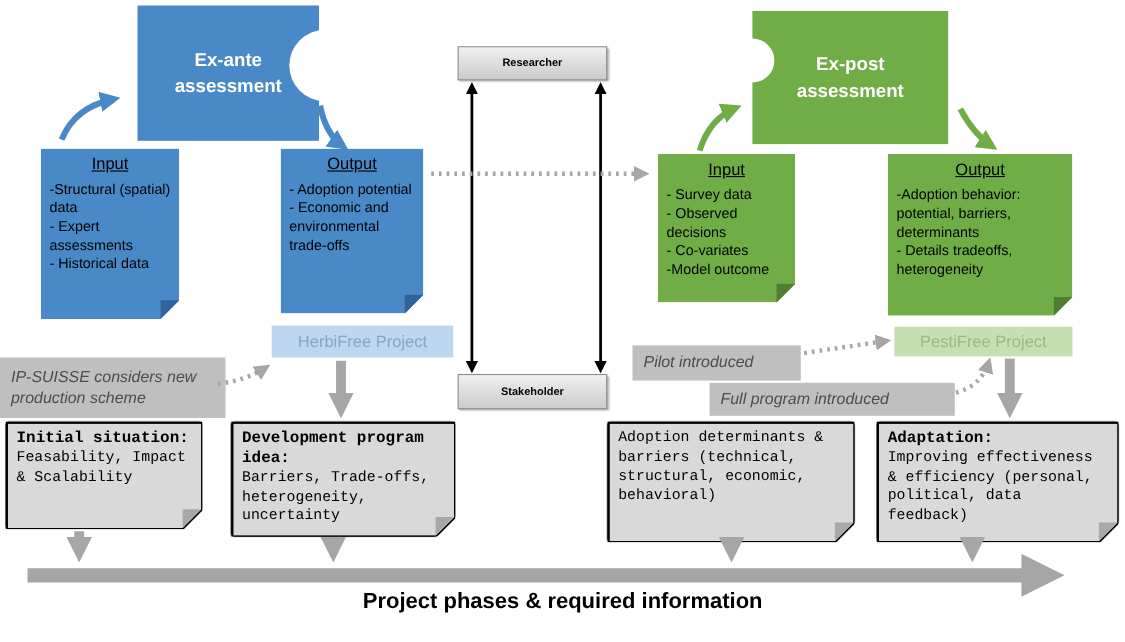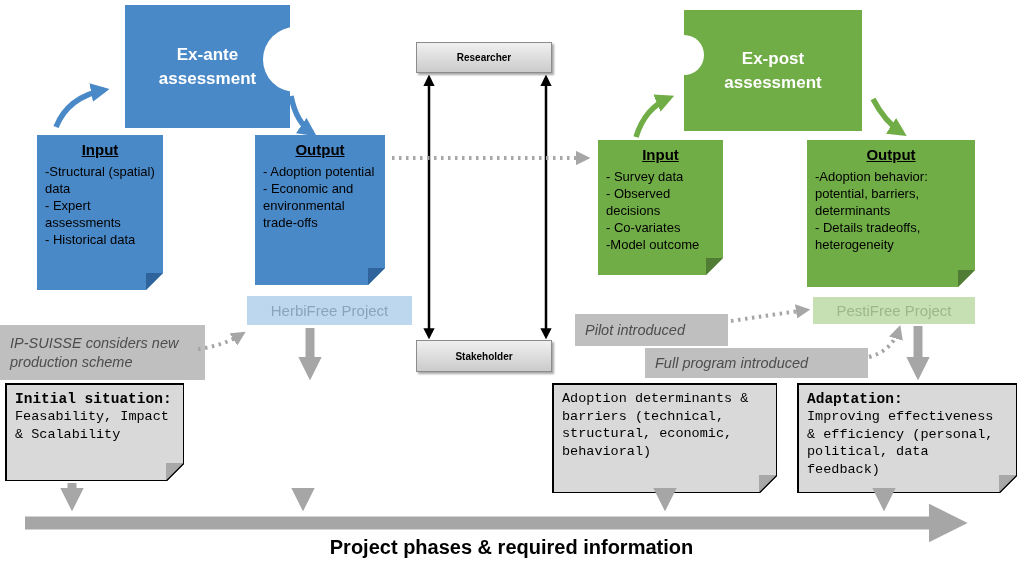--- a/index.html
+++ b/index.html
@@ -16,21 +16,21 @@
   .tagbox { position:absolute; display:flex; align-items:center; justify-content:center;
             font-weight:bold; font-size:10px; color:#000;
             background:linear-gradient(#F0F0F0,#CBCBCB); border:1px solid #8C8C8C;
             box-shadow:1.5px 1.5px 2px rgba(0,0,0,.35); z-index:3; }
 
   .note { position:absolute; padding:5px 8px; font-size:13px; line-height:1.32; color:#000;
           clip-path:polygon(0 0,100% 0,100% calc(100% - 17px),calc(100% - 17px) 100%,0 100%);
           z-index:1; }
   .note::after { content:""; position:absolute; right:0; bottom:0; width:17px; height:17px;
                  background:var(--fold,#999); }
-  .note .ttl { display:block; text-align:center; font-weight:bold; text-decoration:underline;
+  .note .ttl { display:block; text-align:center; font-weight:normal; text-decoration:underline;
                font-size:15px; margin-bottom:3px; }
   .blue-note  { background:#4A89C7; --fold:#2F639B; }
   .green-note { background:#70AD47; --fold:#507D33; }
 
   .outline { position:absolute;
              filter:drop-shadow(1.5px 0 0 #000) drop-shadow(-1.5px 0 0 #000)
                     drop-shadow(0 1.5px 0 #000) drop-shadow(0 -1.5px 0 #000);
              z-index:1; }
   .outline > .note { position:relative; left:0; top:0; width:100%; height:100%;font-family:Liberation Mono, monospace; }
   .gray-note { background:#D9D9D9; --fold:#A8A8A8; }
@@ -117,20 +117,26 @@
     <span>Full program introduced</span>
   </div>
 
   <div class="outline" style="left:7px;top:385px;width:176px;height:95px">
     <div class="note gray-note">
       <span class="gttl">Initial situation:</span>
       <div class="gbody">Feasability, Impact &amp; Scalability</div>
     </div>
   </div>
 
+  <div class="outline" style="left:212px;top:385px;width:201px;height:102px">
+    <div class="note gray-note">
+      <span class="gttl">Development program idea:</span>
+      <div class="gbody">Barriers, Trade-offs, heterogeneity, uncertainty</div>
+    </div>
+  </div>
 
   <div class="outline" style="left:554px;top:385px;width:222px;height:107px">
     <div class="note gray-note">
       <div class="gbody">Adoption determinants &amp; barriers (technical, structural, economic, behavioral)</div>
     </div>
   </div>
 
   <div class="outline" style="left:799px;top:385px;width:217px;height:107px">
     <div class="note gray-note">
       <span class="gttl">Adaptation:</span>

